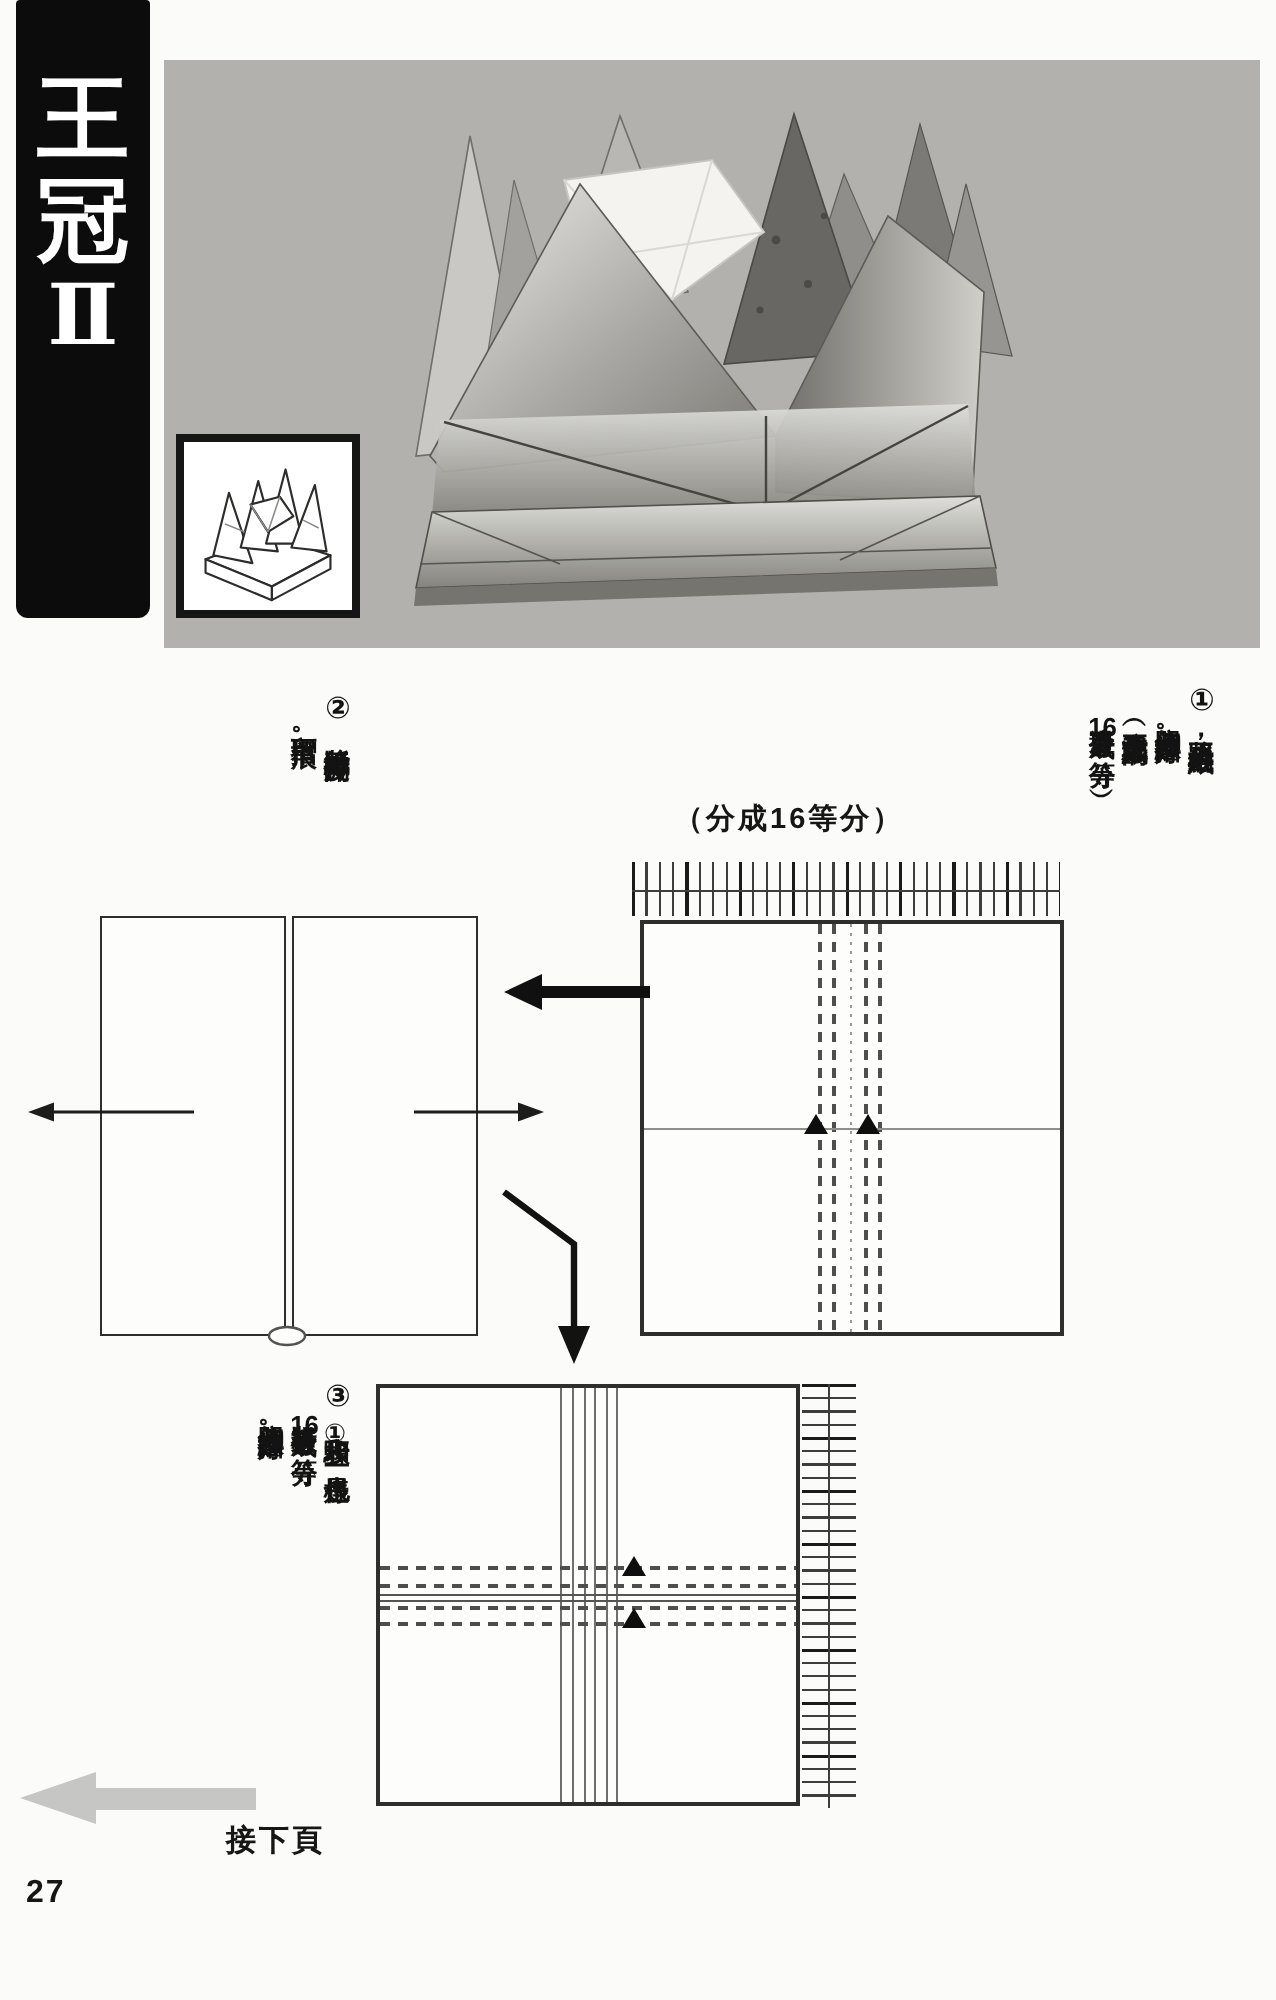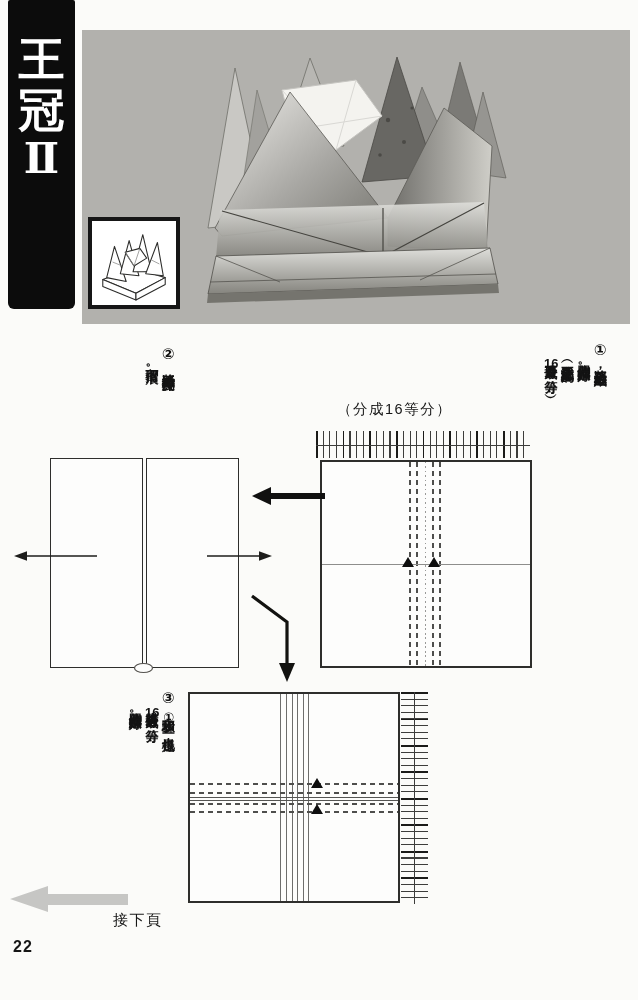--- a/index.html
+++ b/index.html
@@ -22,21 +22,21 @@
   .vtext{position:absolute;writing-mode:vertical-rl;font-size:13px;line-height:16.5px;
          letter-spacing:0.8px;font-weight:600;color:#131313;white-space:nowrap;}
   .vline{display:block;}
   .vline.ind{text-indent:1em;}
   .marker{font-size:15px;}
   .tcy{text-combine-upright:all;-webkit-text-combine:horizontal;}
   .s1{top:341px;right:30px;}
   .s2{top:345px;right:462px;}
   .s3{top:689px;right:462px;}
 
-  .hlabel{position:absolute;font-size:14.5px;font-weight:400;letter-spacing:1.5px;color:#161616;}
+  .hlabel{position:absolute;font-size:14.5px;font-weight:700;letter-spacing:1.5px;color:#161616;}
   .divide16{left:337px;top:400px;}
   .continue-label{left:77px;top:911px;font-size:15px;margin-left:36px;}
   .page-number{left:13px;top:938px;font-size:16px;font-weight:700;letter-spacing:1px;}
 
   
   .square{position:absolute;border:2px solid #2e2e2c;box-sizing:border-box;background:#fdfdfc;}
   .d1{left:320px;top:460px;width:212px;height:208px;}
   .d3{left:188px;top:692px;width:212px;height:211px;}
   .rect2{position:absolute;border:1.6px solid #2e2e2c;box-sizing:border-box;background:#fdfdfc;}
   .d2a{left:50px;top:458px;width:93px;height:210px;}
@@ -201,15 +201,15 @@
     <polygon points="14,556 27,551.3 27,560.7" fill="#1d1d1b"></polygon>
     <line x1="207" y1="556" x2="261" y2="556" stroke="#1d1d1b" stroke-width="1.4"></line>
     <polygon points="272,556 259,551.3 259,560.7" fill="#1d1d1b"></polygon>
     <path d="M252 596 L287 622 L287 666" fill="none" stroke="#121210" stroke-width="3.2"></path>
     <polygon points="287,682 279,663 295,663" fill="#121210"></polygon>
     <ellipse cx="143.5" cy="668" rx="9" ry="4.5" fill="#fdfdfc" stroke="#55534f" stroke-width="1.2"></ellipse>
     <polygon points="10,899 48,886 48,894 128,894 128,905 48,905 48,912" fill="#c6c6c4"></polygon>
   </svg>
 
   <div class="hlabel continue-label">接下頁</div>
-  <div class="hlabel page-number">22</div>
+  <div class="hlabel page-number">27</div>
 
 </div>
 
 </body></html>

